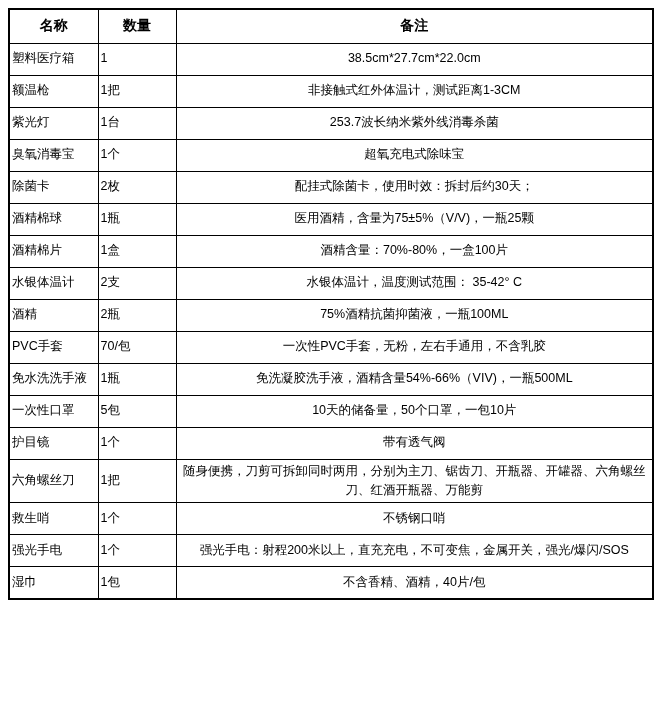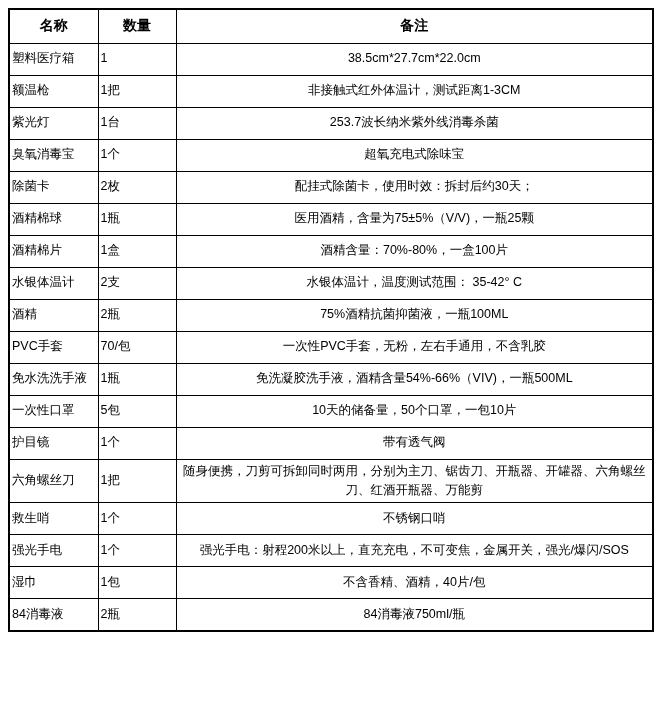--- a/index.html
+++ b/index.html
@@ -169,20 +169,15 @@
     <td class="cell-qty">1个</td>
     <td class="cell-note">强光手电：射程200米以上，直充充电，不可变焦，金属开关，强光/爆闪/SOS</td>
   </tr>
 
   <tr>
     <td class="cell-name">湿巾</td>
     <td class="cell-qty">1包</td>
     <td class="cell-note">不含香精、酒精，40片/包</td>
   </tr>
 
-  <tr>
-    <td class="cell-name">84消毒液</td>
-    <td class="cell-qty">2瓶</td>
-    <td class="cell-note">84消毒液750ml/瓶</td>
-  </tr>
 </tbody>
   </table>
 </div>
 
 </body></html>

